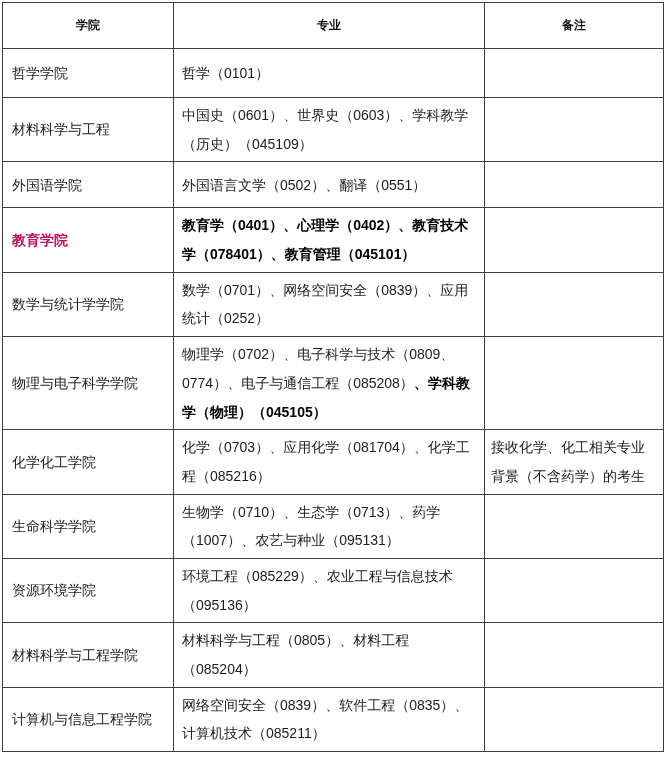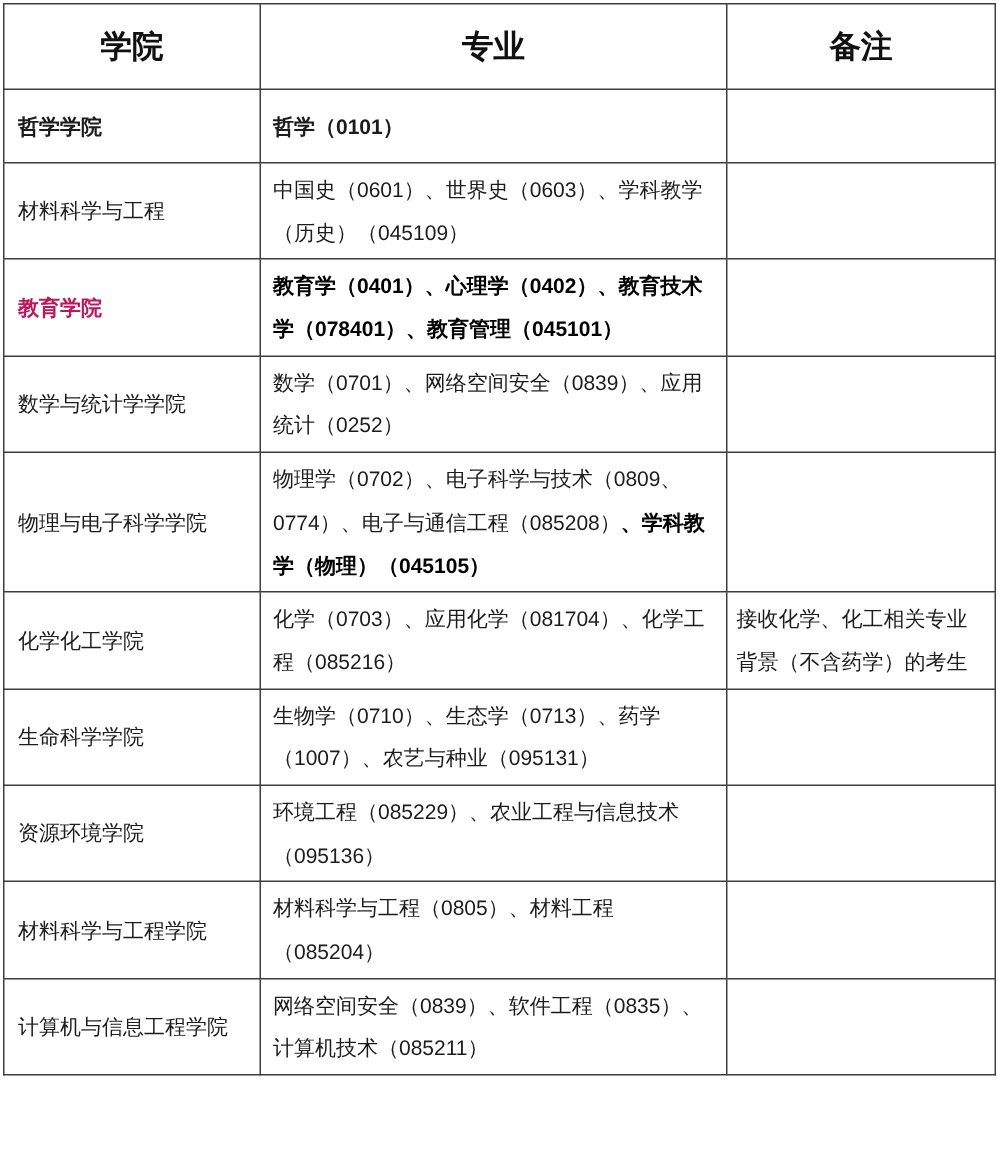--- a/index.html
+++ b/index.html
@@ -16,38 +16,38 @@
   table {
     border-collapse: collapse;
     width: 661px;
     table-layout: fixed;
   }
   th, td {
     border: 1px solid #3e3e3e;
     box-sizing: border-box;
   }
   th {
-    font-size: 21px;
+    font-size: 12px;
     font-weight: bold;
     height: 37px;
     text-align: center;
     padding: 14px;
     color: #111111;
   }
   td {
     font-size: 14px;
     line-height: 2.05;
     padding: 3px 8px;
     vertical-align: middle;
     overflow-wrap: break-word;
   }
   td.college { padding-left: 9px; }
   td.remark  { padding: 3px 6px; }
   tr.single  { height: 46px; }
-  tr.row-0   { height: 49px; font-weight: bold; }
+  tr.row-0   { height: 49px; }
   .mr {
     color: #000000;
     font-weight: bold;
   }
   .row-3 .college {
     color: #be185d;
     font-weight: bold;
   }
 </style>
 </head>
@@ -68,20 +68,25 @@
   </thead>
   <tbody>
     <tr class="row-0 single">
       <td class="college">哲学学院</td>
       <td class="majors"><span class="mb">哲学（0101）</span><span class="mr"></span></td>
       <td class="remark"></td>
     </tr>
     <tr class="row-1">
       <td class="college">材料科学与工程</td>
       <td class="majors"><span class="mb">中国史（0601）、世界史（0603）、学科教学（历史）（045109）</span><span class="mr"></span></td>
+      <td class="remark"></td>
+    </tr>
+    <tr class="row-2 single">
+      <td class="college">外国语学院</td>
+      <td class="majors"><span class="mb">外国语言文学（0502）、翻译（0551）</span><span class="mr"></span></td>
       <td class="remark"></td>
     </tr>
     <tr class="row-3">
       <td class="college">教育学院</td>
       <td class="majors"><span class="mb"></span><span class="mr">教育学（0401）、心理学（0402）、教育技术学（078401）、教育管理（045101）</span></td>
       <td class="remark"></td>
     </tr>
     <tr class="row-5">
       <td class="college">数学与统计学学院</td>
       <td class="majors"><span class="mb">数学（0701）、网络空间安全（0839）、应用统计（0252）</span><span class="mr"></span></td>

